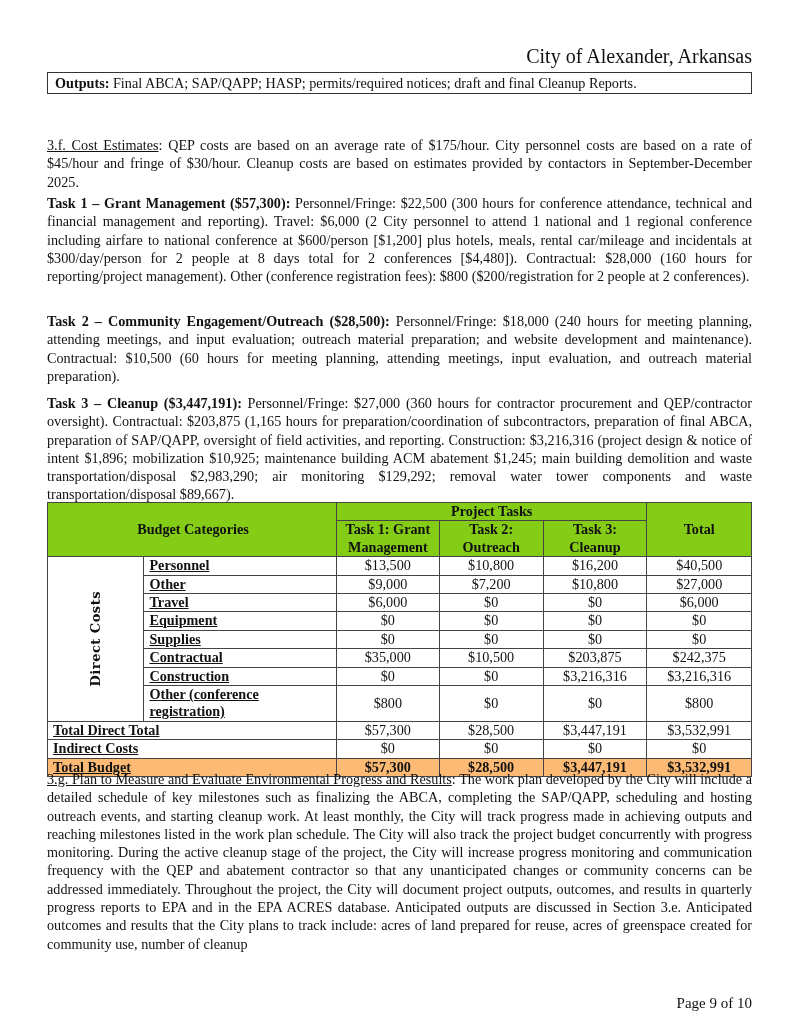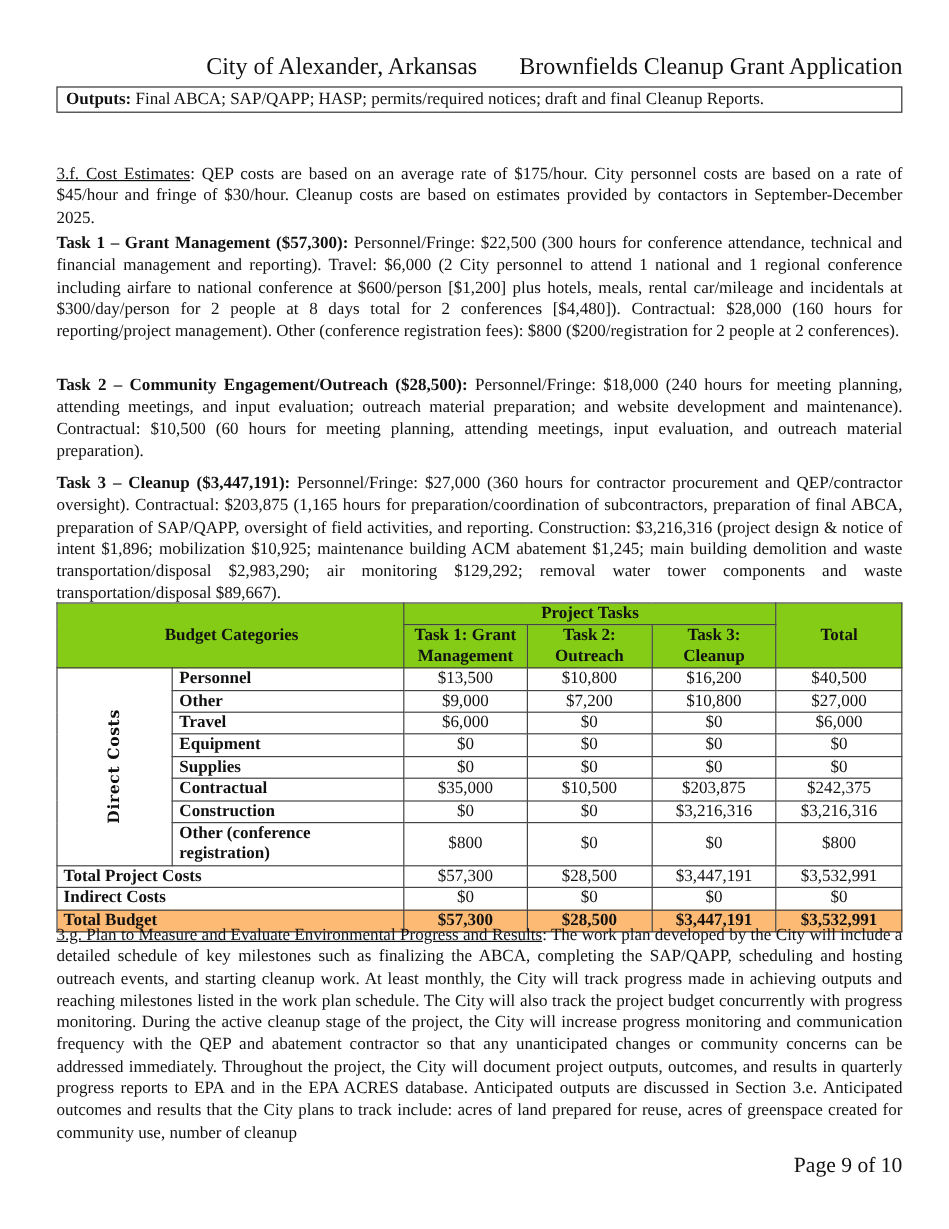--- a/index.html
+++ b/index.html
@@ -18,37 +18,36 @@
   .para { position: absolute; left: 0; width: 705px; text-align: justify; }
   table.budget {
     position: absolute; left: 0; top: 502px; width: 705px;
     border-collapse: collapse; font-size: 14.2px; line-height: 17.4px;
   }
   table.budget td, table.budget th {
     border: 1px solid #444; padding: 0 4px; height: 17px;
   }
   table.budget th { font-weight: bold; background: #84cc16; text-align: center; }
   table.budget th.cat { text-align: center; padding-left: 6px; }
-  table.budget td.lbl { font-weight: bold; text-align: left; padding-left: 5px; }
+  table.budget td.lbl { font-weight: bold; text-align: left; padding-left: 5px; text-decoration: underline; }
   table.budget td.num { text-align: center; }
   table.budget td.vert {
     width: 24px; padding: 0; text-align: center; vertical-align: middle; font-weight: bold;
   }
   .vert span { display: inline-block; transform: rotate(-90deg); white-space: nowrap; font-family: "DejaVu Serif", serif; font-size: 13px; letter-spacing: 0.5px; }
   tr.total td { background: #fdba74; font-weight: bold; }
-  .footer { position: absolute; top: 962px; right: 0; font-size: 18px; }
+  .footer { position: absolute; top: 994px; right: 0; font-size: 15px; }
 </style>
 </head>
 <body>
 
 <div class="page">
 
   <div class="hdr">
     <span>City of Alexander, Arkansas</span>
-    <span>Brownfields Cleanup Grant Application</span>
   </div>
 
   <div class="box">
     <div class="row"><b>Outputs:</b><span> Final ABCA; SAP/QAPP; HASP; permits/required notices; draft and final Cleanup Reports.</span></div>
   </div>
 
   <div class="para" style="top:136px;">
     <span class="u">3.f. Cost Estimates</span><span>: QEP costs are based on an average rate of $175/hour. City personnel costs are based on a rate of $45/hour and fringe of $30/hour. Cleanup costs are based on estimates provided by contactors in September-December 2025.</span>
   </div>
 
@@ -137,21 +136,21 @@
     </tr>
     <tr>
       <td class="lbl">Other (conference registration)</td>
       <td class="num">$800</td>
       <td class="num">$0</td>
       <td class="num">$0</td>
       <td class="num">$800</td>
     </tr>
 
     <tr>
-      <td class="lbl" colspan="2">Total Project Costs</td>
+      <td class="lbl" colspan="2">Total Direct Total</td>
       <td class="num">$57,300</td>
       <td class="num">$28,500</td>
       <td class="num">$3,447,191</td>
       <td class="num">$3,532,991</td>
     </tr>
     <tr>
       <td class="lbl" colspan="2">Indirect Costs</td>
       <td class="num">$0</td>
       <td class="num">$0</td>
       <td class="num">$0</td>

